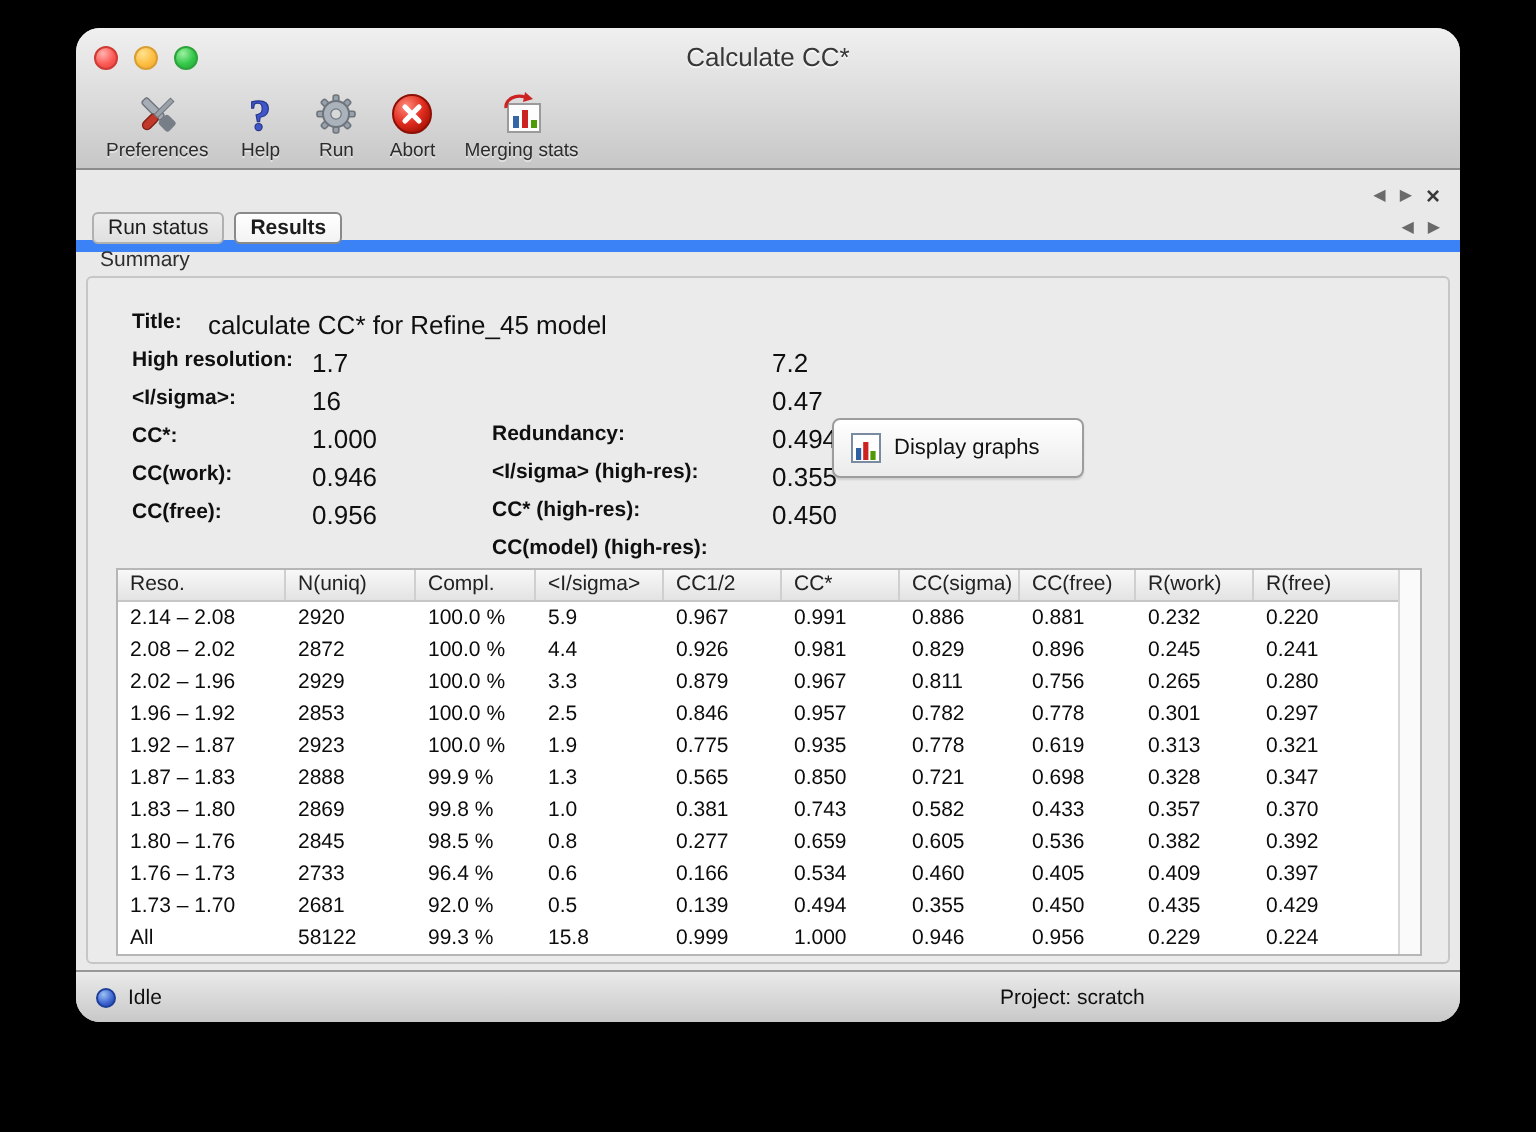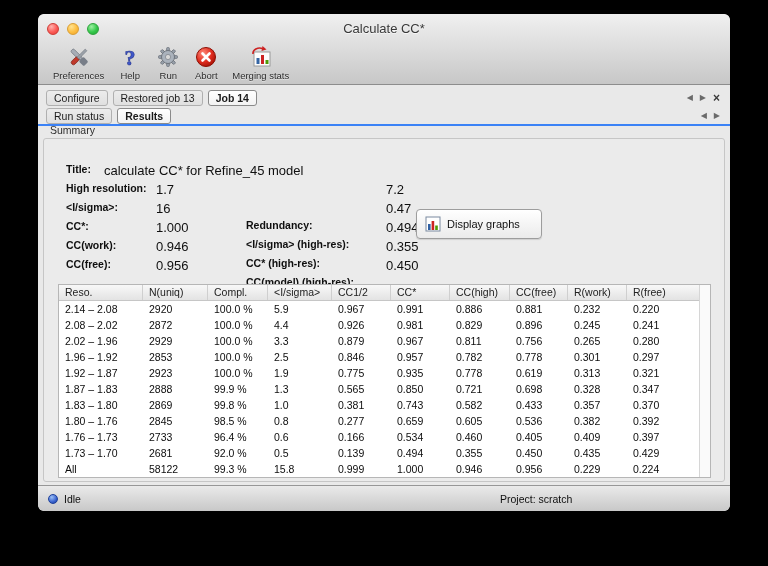--- a/index.html
+++ b/index.html
@@ -5,21 +5,21 @@
   * { box-sizing: border-box; }
   html,body { margin:0; padding:0; }
   body {
     width:768px; height:566px; position:relative; overflow:hidden;
     background:#000;
     font-family:"Liberation Sans", sans-serif;
     -webkit-font-smoothing:antialiased;
   }
   .window {
     position:absolute; left:38px; top:14px; width:692px; height:497px;
-    border-radius:6px; background:#e9e9e9; overflow:hidden;
+    border-radius:12px; background:#e9e9e9; overflow:hidden;
     box-shadow:0 14px 40px rgba(0,0,0,.7), 0 0 0 1px rgba(0,0,0,.55);
   }
   
   .topchrome {
     height:71px; border-radius:6px 6px 0 0;
     background:linear-gradient(180deg,#f0f0f0 0%,#dedede 45%,#c7c7c7 100%);
     border-bottom:1px solid #8d8d8d;
   }
   .titlebar { height:30px; position:relative; }
   .traffic { position:absolute; left:9px; top:9px; display:flex; gap:8px; }
@@ -32,38 +32,38 @@
     text-shadow:0 1px 0 rgba(255,255,255,.65);
   }
   .toolbar { height:40px; display:flex; align-items:flex-start; padding-left:8px; }
   .tbitem { display:flex; flex-direction:column; align-items:center; padding:1px 7px 0 7px; cursor:default; }
   .tbicon { width:24px; height:24px; display:block; }
   .tbicon svg { display:block; }
   .tblabel { font-size:9.5px; color:#2c2c2c; margin-top:1px; white-space:nowrap; text-shadow:0 1px 0 rgba(255,255,255,.5); }
   
   .tabrow { height:18px; display:flex; align-items:center; padding:0 10px 0 8px; position:relative; }
   .tabrow.jobs { margin-top:4px; }
-  .tabrow.subtabs { border-bottom:2px solid #3b82f6; height:19px; }
+  .tabrow.subtabs { border-bottom:6px solid #3b82f6; height:19px; }
   .tab {
     font-size:10.5px; padding:1px 7px; margin-right:5px; border:1px solid transparent;
     border-radius:3px; color:#1c1c1c; white-space:nowrap; cursor:default;
   }
   .tab.boxed { border-color:#b0b0b0; background:linear-gradient(#ececec,#e0e0e0); }
   .tab.active { border-color:#8a8a8a; background:linear-gradient(#ffffff,#f3f3f3); font-weight:bold; }
   .tabnav { margin-left:auto; display:flex; gap:7px; align-items:center; }
   .nav-arrow { font-size:8px; color:#6a6a6a; line-height:1; cursor:default; }
   .nav-close { font-size:12px; font-weight:bold; color:#3a3a3a; line-height:1; cursor:default; }
   
   .panel {
     position:absolute; left:5px; right:5px; top:124px; bottom:29px;
     border:1px solid #c6c6c6; border-radius:3px; background:#ebebeb;
   }
   .panel-label { position:absolute; top:-15px; left:4px; font-size:10.5px; color:#2e2e2e; padding:0 2px; }
   
-  .summary { position:absolute; left:22px; top:22px; width:500px; }
+  .summary { position:absolute; left:22px; top:14px; width:500px; }
   .sum-row { position:relative; height:19px; }
   .s-lbl { position:absolute; top:2px; font-size:10.5px; font-weight:bold; color:#0f0f0f; white-space:nowrap; }
   .s-val { position:absolute; top:2px; font-size:13px; color:#0f0f0f; white-space:nowrap; }
   .p0 { left:0; } .p1 { left:90px; } .p2 { left:180px;margin-top:37px; } .p3 { left:320px; } .pt { left:38px; }
   .graphs-btn {
     position:absolute; left:372px; top:70px; width:126px; height:30px;
     border:1px solid #9d9d9d; border-radius:4px;
     background:linear-gradient(#ffffff,#ebebeb);
     box-shadow:inset 0 1px 0 rgba(255,255,255,.9), 0 1px 1px rgba(0,0,0,.12);
     display:flex; align-items:center; gap:6px; padding:0 8px;
@@ -183,25 +183,20 @@
               <path d="M4 9 C3.5 4.5, 9 2, 13.5 3.5" fill="none" stroke="#cc2222" stroke-width="1.6"></path>
               <path d="M13.5 1 L17.5 4.5 L12.5 6 Z" fill="#cc2222"></path>
             </svg>
           </span>
           <span class="tblabel">Merging stats</span>
         </div>
       </div>
   </div>
 
   <div class="tabrow jobs">
-    <span id="jobTabs" style="display:flex;align-items:center;">
-        <span class="tab boxed">Configure</span>
-        <span class="tab boxed">Restored job 13</span>
-        <span class="tab active">Job 14</span>
-      </span>
     <span class="tabnav">
       <span class="nav-arrow">◀</span>
       <span class="nav-arrow">▶</span>
       <span class="nav-close">×</span>
     </span>
   </div>
 
   <div class="tabrow subtabs">
     <span id="resultTabs" style="display:flex;align-items:center;">
         <span class="tab boxed">Run status</span>
@@ -268,21 +263,21 @@
     </button>
 
     <div class="dtable">
       <div class="thead" id="tableHead">
           <div class="th">Reso.</div>
           <div class="th">N(uniq)</div>
           <div class="th">Compl.</div>
           <div class="th">&lt;I/sigma&gt;</div>
           <div class="th">CC1/2</div>
           <div class="th">CC*</div>
-          <div class="th">CC(high)</div>
+          <div class="th">CC(sigma)</div>
           <div class="th">CC(free)</div>
           <div class="th">R(work)</div>
           <div class="th">R(free)</div>
         </div>
       <div id="tableBody">
           <div class="trow">
             <div class="tcell">2.14 – 2.08</div>
             <div class="tcell">2920</div>
             <div class="tcell">100.0 %</div>
             <div class="tcell">5.9</div>

